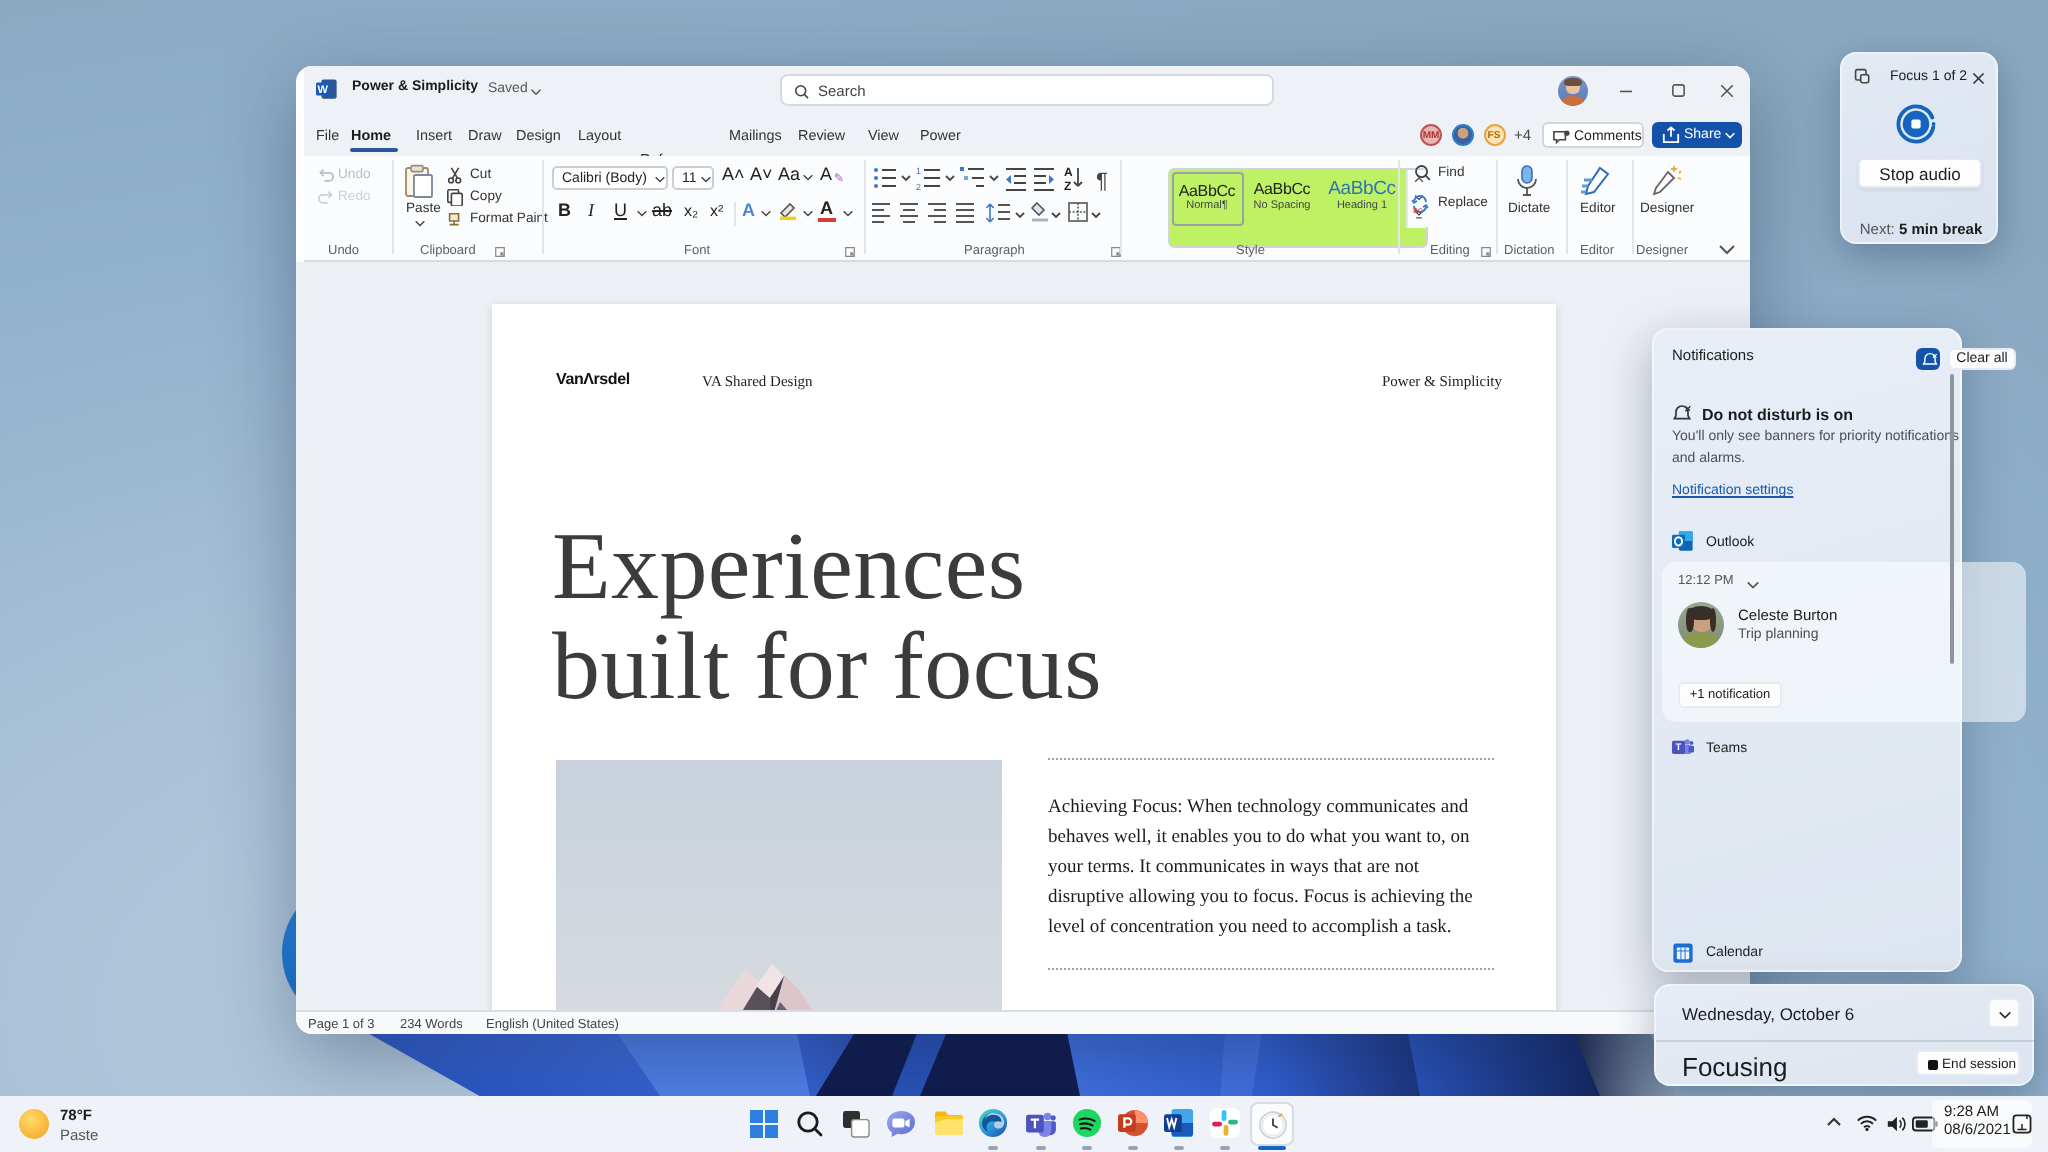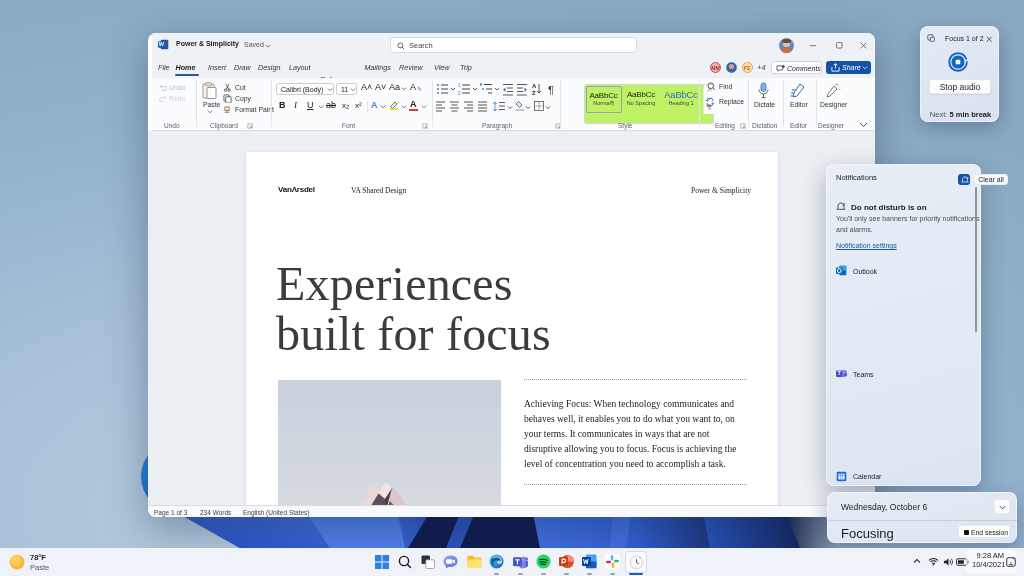--- a/index.html
+++ b/index.html
@@ -9,21 +9,21 @@
 .abs { position:absolute; }
 
 
 #bloom { position:absolute; left:0; top:0; width:1024px; height:576px; }
 
 
 #word { position:absolute; left:148px; top:33px; width:727px; height:484px;
   border-radius:8px; background:#fff; box-shadow:0 12px 40px rgba(20,40,70,.38);
   overflow:hidden; }
 #titlebar { position:absolute; left:4px; top:0; width:723px; height:23px; background:#eef2f7;padding-left:40px; }
-#menubar { position:absolute; left:4px; top:23px; width:769px; height:22px; background:#eef2f7;font-style:italic; }
+#menubar { position:absolute; left:4px; top:23px; width:769px; height:22px; background:#eef2f7; }
 #ribbon { position:absolute; left:4px; top:45px; width:723px; height:53px; background:#fbfcfe; border-bottom:1px solid #d7dce2; }
 #doccanvas { position:absolute; left:0; top:98px; width:727px; height:374px; background:#eceff3; }
 #statusbar { position:absolute; left:0; bottom:0; width:727px; height:12px; background:#f7f9fb; border-top:1px solid #d8dde3; }
 #page { position:absolute; left:98px; top:21px; width:532px; height:380px; background:#fff; box-shadow:0 1px 4px rgba(0,0,0,.12); }
 
 .mtxt { font-size:7.2px; color:#333; }
 .glabel { position:absolute; font-size:6.5px; color:#5a5f66; }
 .vdiv { position:absolute; top:2px; height:47px; width:1px; background:#e1e5ea; }
 
 
@@ -115,21 +115,21 @@
     <span class="abs mtxt" style="left:23.5px;top:6.5px;font-weight:bold;color:#1b1b1b">Home</span>
     <div class="abs" style="left:23px;top:18px;width:24px;height:2px;background:#2b579a;border-radius:1px"></div>
     <span class="abs mtxt" style="left:56px;top:6.5px">Insert</span>
     <span class="abs mtxt" style="left:82px;top:6.5px">Draw</span>
     <span class="abs mtxt" style="left:106px;top:6.5px">Design</span>
     <span class="abs mtxt" style="left:137px;top:6.5px">Layout</span>
     <span class="abs mtxt" style="left:168px;top:19px">References</span>
     <span class="abs mtxt" style="left:212.5px;top:6.5px">Mailings</span>
     <span class="abs mtxt" style="left:247px;top:6.5px">Review</span>
     <span class="abs mtxt" style="left:282px;top:6.5px">View</span>
-    <span class="abs mtxt" style="left:308px;top:6.5px">Trip</span>
+    <span class="abs mtxt" style="left:308px;top:6.5px">Power</span>
     <div class="abs" style="left:558px;top:5.5px;width:11px;height:11px;border-radius:50%;background:#e8b4b4;border:1px solid #c25252;font-size:5px;color:#a33;text-align:center;line-height:10px;font-weight:bold">MM</div>
     <div class="abs" style="left:573.5px;top:5.5px;width:11px;height:11px;border-radius:50%;background:radial-gradient(circle at 50% 40%,#caa27e 0 36%,#3b5fa0 41%);border:1.5px solid #2f7dd1"></div>
     <div class="abs" style="left:589.5px;top:5.5px;width:11px;height:11px;border-radius:50%;background:#fbe3b5;border:1px solid #e8a33d;font-size:5px;color:#b06a00;text-align:center;line-height:10px;font-weight:bold">FS</div>
     <span class="abs" style="left:605px;top:7px;font-size:7.5px;color:#444">+4</span>
     <div class="abs" style="left:619px;top:5px;width:51px;height:12.5px;background:#fff;border:1px solid #d0d5dc;border-radius:3px">
       <svg class="abs" style="left:4px;top:2.5px" width="9" height="8" viewBox="0 0 10 9">
           <path d="M1 1h6.5v4.5H4L2.5 7V5.5H1z" stroke="#444" fill="none" stroke-width="0.9"></path>
           <circle cx="8.3" cy="1.8" r="1.5" fill="#444"></circle>
         </svg>
       <span class="abs" style="left:15px;top:2.5px;font-size:7px;color:#222">Comments</span>
@@ -454,20 +454,36 @@
   <div class="abs" style="left:9px;top:49.5px;width:150px;font-size:7px;line-height:10.5px;color:#4a4f55">You'll only see banners for priority notifications and alarms.</div>
   <span class="abs" style="left:9px;top:77.5px;font-size:7px;color:#1758ad;text-decoration:underline">Notification settings</span>
 
   <svg class="abs" style="left:9px;top:100.5px" width="11" height="11" viewBox="0 0 16 16">
     <rect x="5" y="1" width="10" height="14" rx="1" fill="#1066b5"></rect>
       <rect x="5" y="1" width="10" height="7" fill="#32a9e7"></rect>
     <rect x="0" y="3.5" width="9.5" height="9.5" rx="1" fill="#0f6cbd"></rect>
     <ellipse cx="4.75" cy="8.25" rx="2.6" ry="3" fill="none" stroke="#fff" stroke-width="1.4"></ellipse>
   </svg>
   <span class="abs" style="left:26px;top:103px;font-size:7px;color:#1b1b1b">Outlook</span>
+  <div class="abs" style="left:4px;top:116.5px;width:182px;height:80px;background:rgba(252,253,255,.55);border-radius:7px">
+    <span class="abs" style="left:8px;top:6px;font-size:6.5px;color:#555">12:12 PM</span>
+    <svg class="abs" style="left:42px;top:9px" width="7" height="5" viewBox="0 0 8 5">
+        <path d="M1 1l3 3 3-3" stroke="#555" fill="none" stroke-width="1"></path>
+      </svg>
+    <div class="abs" style="left:8px;top:20px;width:23px;height:23px;border-radius:50%;background:linear-gradient(180deg,#9aa891 0%,#7d8a74 100%);overflow:hidden">
+      <div class="abs" style="left:6.5px;top:3.5px;width:10px;height:11px;border-radius:50% 50% 44% 44%;background:#caa081"></div>
+      <div class="abs" style="left:5px;top:1.5px;width:13px;height:7px;border-radius:50% 50% 35% 35%;background:#3a2e28"></div>
+      <div class="abs" style="left:4px;top:2.5px;width:3.5px;height:12px;border-radius:45%;background:#3a2e28"></div>
+      <div class="abs" style="left:15.8px;top:2.5px;width:3.5px;height:12px;border-radius:45%;background:#3a2e28"></div>
+      <div class="abs" style="left:3px;top:15px;width:17px;height:9px;border-radius:45% 45% 0 0;background:#8a9a4e"></div>
+    </div>
+    <span class="abs" style="left:38px;top:22px;font-size:7.5px;color:#1b1b1b">Celeste Burton</span>
+    <span class="abs" style="left:38px;top:33px;font-size:7px;color:#4a4f55">Trip planning</span>
+    <div class="abs" style="left:8px;top:60px;width:52px;height:13px;background:#fdfdfe;border-radius:3px;border:1px solid #e7ebf1;text-align:center;font-size:6.5px;color:#222;line-height:12px">+1 notification</div>
+  </div>
 
   <svg class="abs" style="left:9px;top:203.5px" width="11" height="11" viewBox="0 0 16 16">
     <circle cx="11" cy="4.4" r="2" fill="#7b83eb"></circle>
       <circle cx="14.2" cy="5" r="1.4" fill="#5059c9"></circle>
     <rect x="8" y="6.5" width="6" height="6.5" rx="1" fill="#7b83eb"></rect>
       <rect x="12" y="7" width="4" height="5" rx="1" fill="#5059c9"></rect>
     <rect x="0" y="3.5" width="9.5" height="9.5" rx="1.2" fill="#4b53bc"></rect>
     <text x="4.75" y="10.5" font-size="7" fill="#fff" text-anchor="middle" font-family="Liberation Sans" font-weight="bold">T</text>
   </svg>
   <span class="abs" style="left:26px;top:206px;font-size:7px;color:#1b1b1b">Teams</span>
@@ -619,21 +635,21 @@
   <svg class="abs" style="left:943px;top:9px" width="10" height="10" viewBox="0 0 11 11">
       <path d="M1 4v3h2.5L6 9.5V1.5L3.5 4z" fill="#222"></path>
       <path d="M7.5 3.5a3 3 0 0 1 0 4M9 2a5 5 0 0 1 0 7" stroke="#222" fill="none" stroke-width="0.9"></path>
     </svg>
   <svg class="abs" style="left:956px;top:9.5px" width="13" height="8" viewBox="0 0 14 8">
       <rect x="0.5" y="0.5" width="11.5" height="7" rx="1.6" stroke="#222" fill="none" stroke-width="1"></rect>
       <rect x="12.5" y="2.5" width="1.3" height="3" rx="0.6" fill="#222"></rect>
       <rect x="2" y="2" width="6.5" height="4" rx="0.6" fill="#222"></rect>
     </svg>
   <div class="abs" style="left:966px;top:2px;width:50px;height:24px;background:rgba(255,255,255,.55);border-radius:4px"></div>
-  <div class="abs" style="left:972px;top:3px;width:32px;text-align:right">
+  <div class="abs" style="left:972px;top:3px;width:32px;">
     <div style="font-size:7.5px;color:#1b1b1b">9:28 AM</div>
-    <div style="font-size:7.5px;color:#1b1b1b">10/4/2021</div>
+    <div style="font-size:7.5px;color:#1b1b1b">08/6/2021</div>
   </div>
   <svg class="abs" style="left:1006px;top:8.5px" width="10" height="10" viewBox="0 0 11 11">
       <rect x="0.8" y="0.8" width="9.4" height="9.4" rx="1.6" stroke="#222" fill="none" stroke-width="1"></rect>
       <path d="M3 8.5h5M8.2 1v1.8M5.5 8.5v-3" stroke="#222" stroke-width="0.8" fill="none"></path>
     </svg>
 </div>
 
 </body></html>

